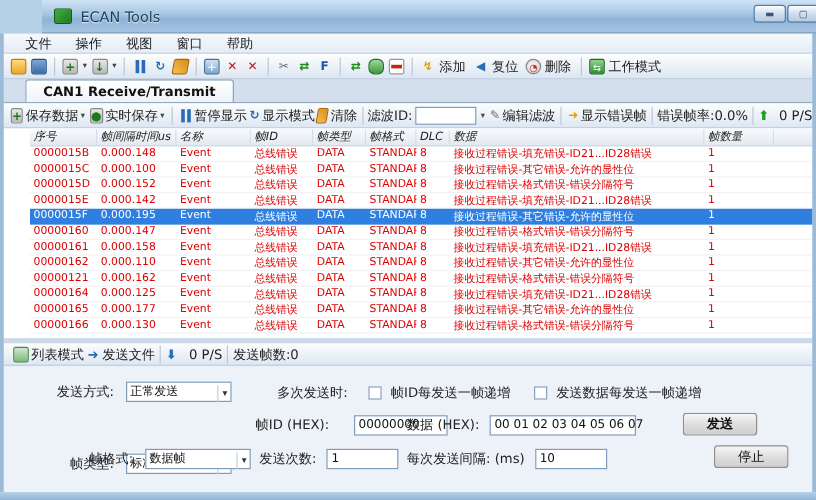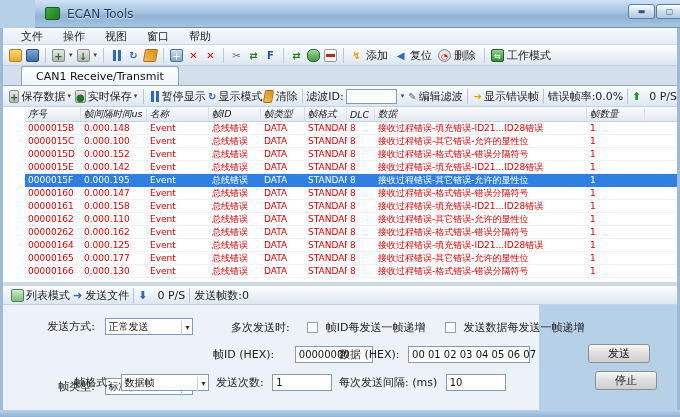--- a/index.html
+++ b/index.html
@@ -52,21 +52,21 @@
   .i-bolt { color:#e8a000; font-weight:bold; }
   .i-reset { color:#2b6cb8; font-weight:bold; }
   .i-gauge { background:radial-gradient(circle at 40% 40%,#f5f5f5,#cfcfcf); border:1px solid #888; border-radius:50%; color:#c22; font-size:8px; }
   .i-mode { background:linear-gradient(#8fd48f,#2f8f2f); border:1px solid #206520; color:#fff; font-size:8px; }
   .tlabel { margin:0 4px 0 1px;font-family:Liberation Mono, monospace; }
   
   #tabs { position:absolute; left:3px; top:66px; width:674px; height:20px;
     background:#d3dfec; border-bottom:1px solid #93a8bd; display:flex; align-items:flex-end; padding-left:18px; }
   .tab { height:19px; padding:3px 14px 0; font-size:11px; border:1px solid #8fa5ba; border-bottom:none;
     border-radius:3px 3px 0 0; margin-right:2px; }
-  .tab.active { background:linear-gradient(#ffffff,#eef4fa); font-weight:normal; color:#111; position:relative; z-index:2; }
+  .tab.active { background:linear-gradient(#ffffff,#eef4fa); font-weight:bold; color:#111; position:relative; z-index:2; }
   .tab.inactive { background:linear-gradient(#e9eff6,#d5e0eb); color:#333; }
   #annotation { position:absolute; left:378px; top:64px; font-size:16px; font-weight:bold;
     color:#ff0000; z-index:5; letter-spacing:1px; }
   
   #rx-toolbar { position:absolute; left:3px; top:86px; width:674px; height:21px;
     background:linear-gradient(to bottom,#fcfdfe,#dde7f2); border-bottom:1px solid #c3d2e2;
     display:flex; align-items:center; font-size:11px; color:#222; padding-left:4px; white-space:nowrap; overflow:hidden; }
   .combo { width:76px; height:15px; background:#fff; border:1px solid #7f9db9; position:relative; margin:0 2px; }
   .combo .arr, .dd { font-size:7px; color:#444; margin:0 2px; }
   .green-up { color:#1f9e1f; font-weight:bold; }
@@ -89,21 +89,21 @@
   .trow { display:flex; height:13px; align-items:center; color:#dd0000; border-bottom:1px solid #f2f2f2; }
   .trow.selected { background:#2e7fdf; color:#ffffff; border-bottom-color:#2e7fdf; }
   
   #splitter { position:absolute; left:3px; top:282px; width:674px; height:4px; background:#cdd9e6; }
   #tx-toolbar { position:absolute; left:3px; top:286px; width:674px; height:19px;
     background:linear-gradient(to bottom,#fcfdfe,#dde7f2); border-bottom:1px solid #c3d2e2;
     display:flex; align-items:center; font-size:11px; color:#222; padding-left:6px; }
   .i-list { background:linear-gradient(#cfe8cf,#7fba7f); border:1px solid #4a8a4a; }
   .arrow-blue { color:#2b6cb8; font-weight:bold; margin:0 3px; }
   
-  #tx-panel { position:absolute; left:3px; top:305px; width:536px; height:105px; background:#edf2f8; }
+  #tx-panel { position:absolute; left:3px; top:305px; width:674px; height:105px; background:#edf2f8; }
   #tx-gutter { position:absolute; left:3px; top:305px; width:19px; height:105px; background:#e4ecf4; }
   #tx-vtab { top:18px; height:84px; }
   .frow { position:absolute; font-size:11px; color:#222; white-space:nowrap; }
   .flabel { display:inline-block; text-align:right; }
   .field { height:17px; background:#fff; border:1px solid #7f9db9; font-size:10px;
     color:#111; padding:1px 3px; display:inline-block; vertical-align:middle; line-height:14px; }
   .selectbox { width:88px; position:relative; }
   .selectbox:after { content:"▾"; position:absolute; right:2px; top:2px; font-size:8px; color:#333;
     border-left:1px solid #c0cfdd; padding-left:3px; }
   .cb { display:inline-block; width:11px; height:11px; background:#fff; border:1px solid #8aa0b6;
@@ -320,21 +320,21 @@
             <span class="cell c2">Event</span>
             <span class="cell c3">总线错误</span>
             <span class="cell c4">DATA</span>
             <span class="cell c5">STANDARD</span>
             <span class="cell c6">8</span>
             <span class="cell c7">接收过程错误-其它错误-允许的显性位</span>
             <span class="cell c8">1</span>
             <span class="cell c9"></span>
           </div>
           <div class="trow">
-            <span class="cell c0">00000262</span>
+            <span class="cell c0">00000121</span>
             <span class="cell c1">0.000.162</span>
             <span class="cell c2">Event</span>
             <span class="cell c3">总线错误</span>
             <span class="cell c4">DATA</span>
             <span class="cell c5">STANDARD</span>
             <span class="cell c6">8</span>
             <span class="cell c7">接收过程错误-格式错误-错误分隔符号</span>
             <span class="cell c8">1</span>
             <span class="cell c9"></span>
           </div>
@@ -415,21 +415,21 @@
       <span class="field selectbox" style="margin-left:6px">标准帧</span>
     </div>
     <div class="frow" style="left:210px; top:41px;">
       <span>帧ID (HEX):</span>
       <span class="field" style="width:78px; margin-left:17px">00000000</span>
     </div>
     <div class="frow" style="left:336px; top:41px;">
       <span>数据 (HEX):</span>
       <span class="field" style="width:122px; margin-left:5px">00 01 02 03 04 05 06 07</span>
     </div>
-    <div class="btn" style="left:588px; top:344px; position:fixed;">发送</div>
+    <div class="btn" style="left:569px; top:344px; position:fixed;font-weight:bold;">发送</div>
 
     <div class="frow" style="left:46px; top:69px;">
       <span class="flabel" style="width:62px">帧格式:</span>
       <span class="field selectbox" style="margin-left:6px">数据帧</span>
     </div>
     <div class="frow" style="left:213px; top:69px;">
       <span>发送次数:</span>
       <span class="field" style="width:60px; margin-left:5px">1</span>
     </div>
     <div class="frow" style="left:336px; top:69px;">

